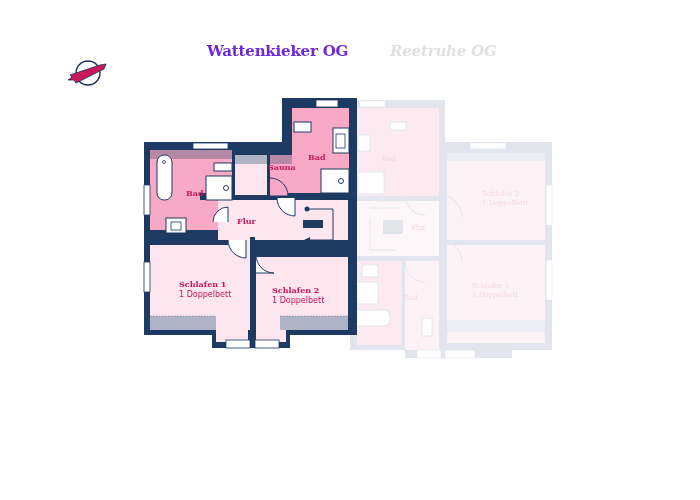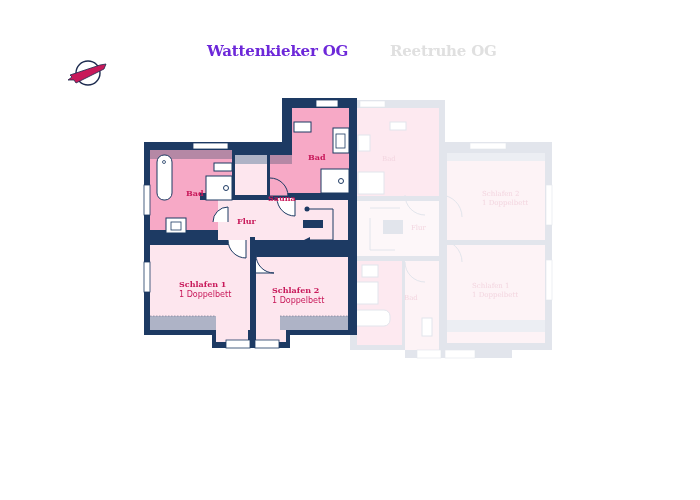--- a/index.html
+++ b/index.html
@@ -1,20 +1,20 @@
 <!DOCTYPE html>
 <html><head>
   <meta charset="utf-8">
   <style>
     html, body { margin: 0; padding: 0; background: #ffffff; }
     body { width: 700px; height: 500px; position: relative; overflow: hidden; font-family: "DejaVu Serif", "Liberation Serif", serif; }
     .abs { position: absolute; }
     .tab { position: absolute; top: 42px; font-size: 15px; font-weight: bold; letter-spacing: -0.2px; cursor: pointer; }
     .tab-active { left: 207px; color: #6d28d9; }
-    .tab-inactive { left: 390px; color: #e0e0e0; }
+    .tab-inactive { left: 390px; color: #e0e0e0; font-style: italic; }
     .logo { left: 66px; top: 58px; width: 44px; height: 30px; }
     .plan { left: 0; top: 0; width: 700px; height: 500px; }
     .lbl { position: absolute; font-size: 8px; font-weight: bold; color: #c8195a; white-space: nowrap; }
     .sub { position: absolute; font-size: 8px; color: #c8195a; white-space: nowrap; font-family: "DejaVu Sans", "Liberation Sans", sans-serif; }
     .ghost-lbl { position: absolute; font-size: 7px; color: #f3d6e0; white-space: nowrap; }
   </style>
 </head>
 <body>
 
 <div class="tab tab-active">Wattenkieker OG</div>
@@ -137,21 +137,21 @@
     <path d="M277 198 A18 18 0 0 0 295 216 L295 198" fill="#ffffff" stroke="#1d3a63" stroke-width="1"></path>
     <path d="M228 240 A18 18 0 0 0 246 258 L246 240" fill="#ffffff" stroke="#1d3a63" stroke-width="1"></path>
     <path d="M256 255 A18 18 0 0 0 274 273 L256 273" fill="#ffffff" stroke="#1d3a63" stroke-width="1"></path>
 
     <line x1="150" y1="316" x2="216" y2="316" stroke="#6b6f86" stroke-width="0.6" stroke-dasharray="1.5,1.5"></line>
     <line x1="280" y1="316" x2="348" y2="316" stroke="#6b6f86" stroke-width="0.6" stroke-dasharray="1.5,1.5"></line>
   </g>
 </svg>
 
 <div class="lbl" style="left:186px;top:188px;">Bad</div>
-<div class="lbl" style="left:240px;top:193px;padding-left:28px;">Sauna</div>
+<div class="lbl" style="left:240px;top:162px;padding-left:28px;">Sauna</div>
 <div class="lbl" style="left:308px;top:152px;">Bad</div>
 <div class="lbl" style="left:237px;top:216px;">Flur</div>
 <div class="lbl" style="left:179px;top:279px;">Schlafen 1</div>
 <div class="sub" style="left:179px;top:290px;">1 Doppelbett</div>
 <div class="lbl" style="left:272px;top:285px;">Schlafen 2</div>
 <div class="sub" style="left:272px;top:296px;">1 Doppelbett</div>
 
 <div class="ghost-lbl" style="left:382px;top:155px;">Bad</div>
 <div class="ghost-lbl" style="left:482px;top:190px;">Schlafen 2</div>
 <div class="ghost-lbl" style="left:482px;top:199px;">1 Doppelbett</div>

